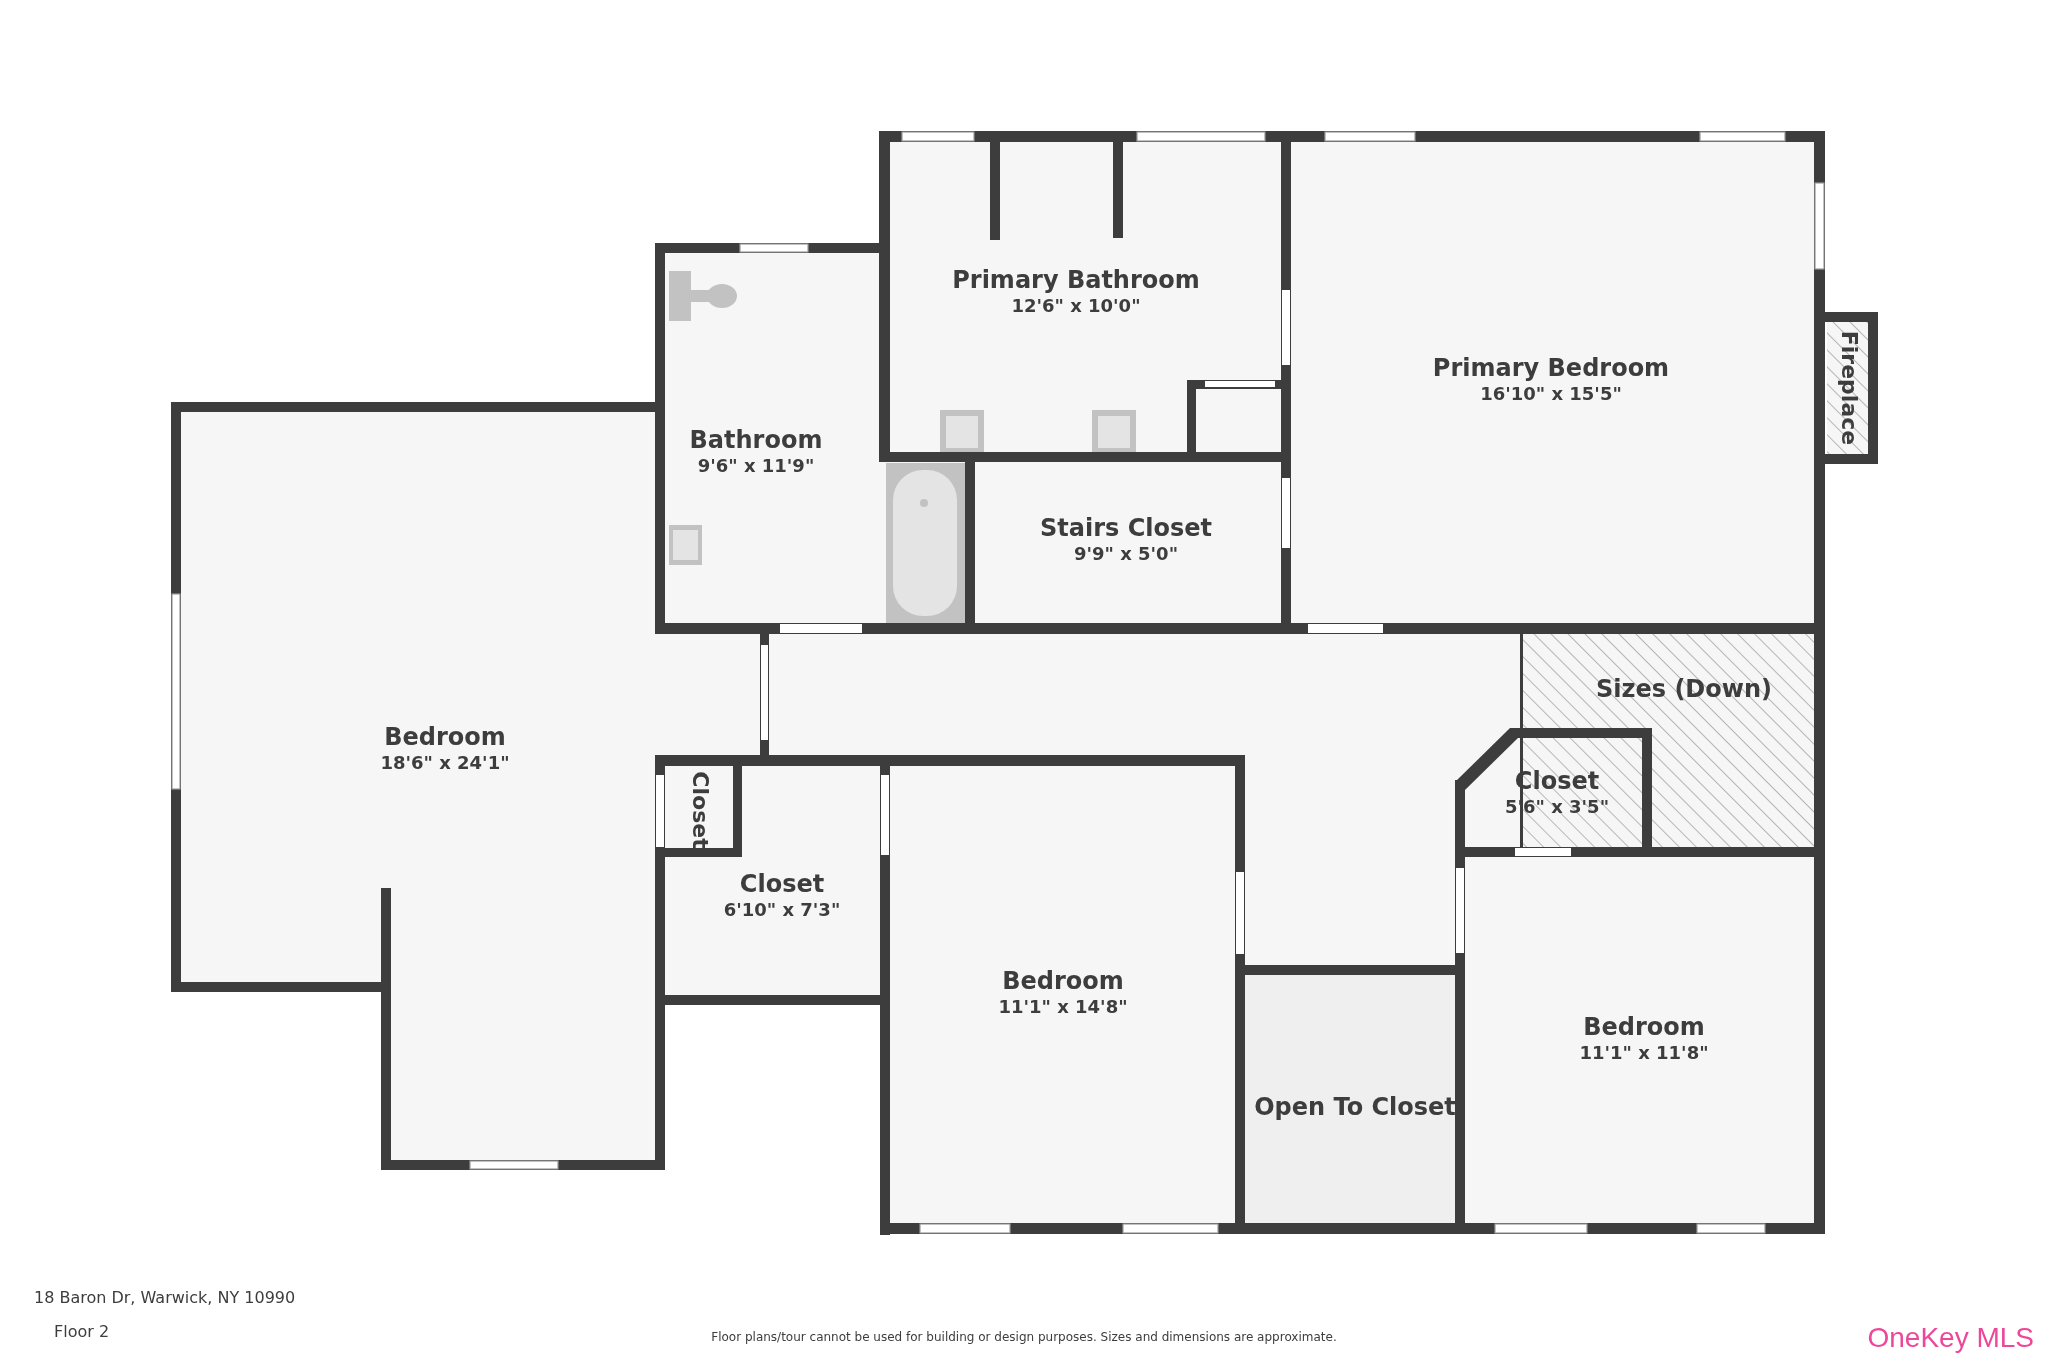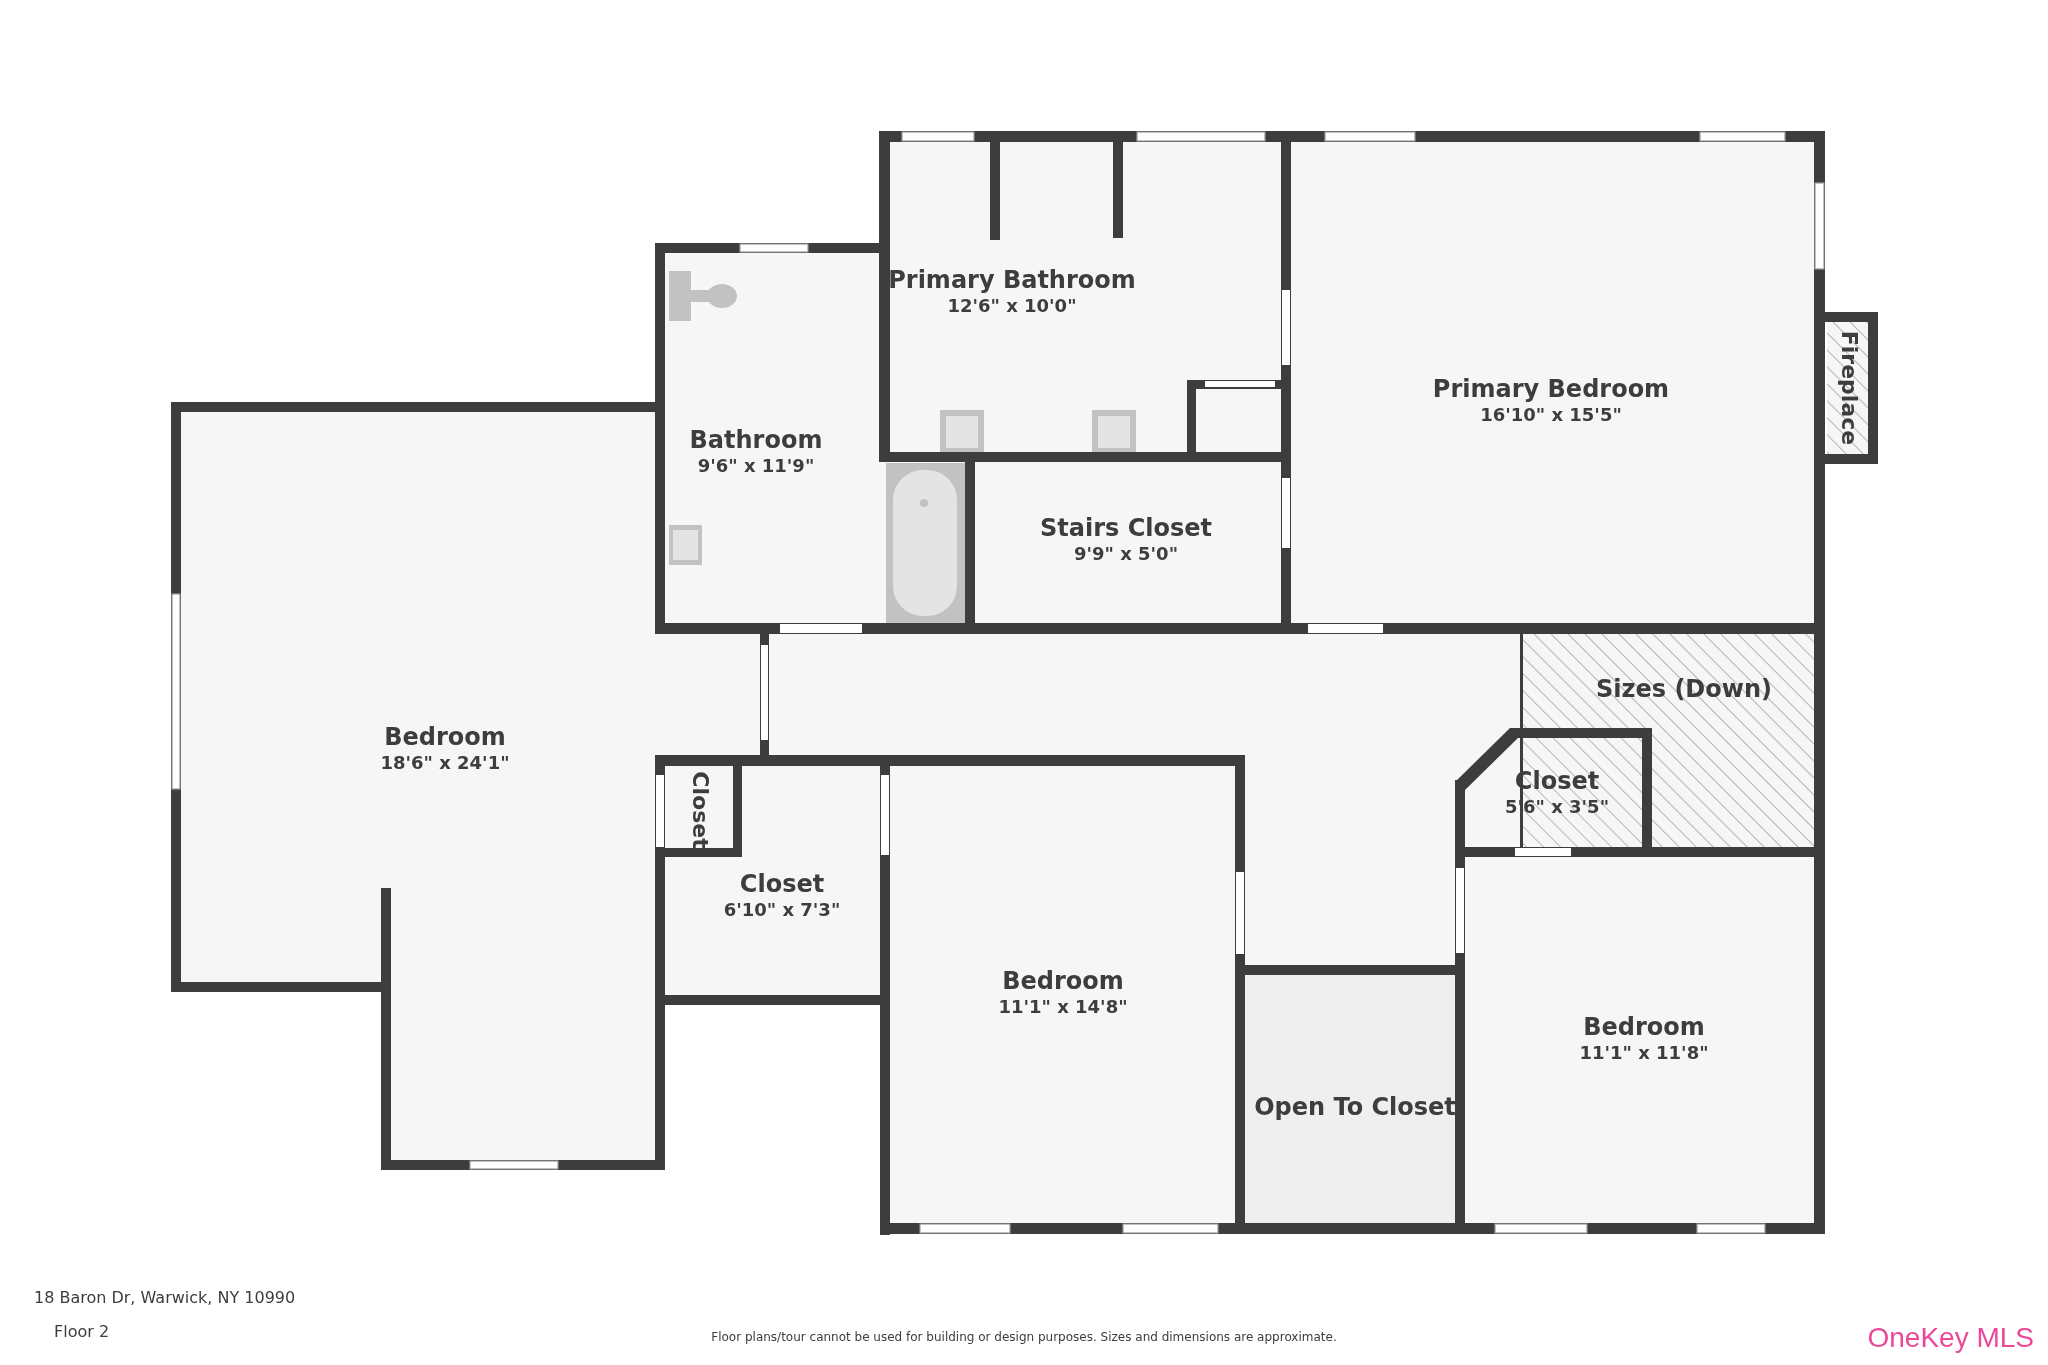--- a/index.html
+++ b/index.html
@@ -133,25 +133,25 @@
     <rect class="fixture" x="940" y="410" width="44" height="42"></rect>
     <rect class="fixture-in" x="946" y="416" width="32" height="32"></rect>
     <rect class="fixture" x="1092" y="410" width="44" height="42"></rect>
     <rect class="fixture-in" x="1098" y="416" width="32" height="32"></rect>
     <rect class="fixture" x="886" y="463" width="79" height="160"></rect>
     <rect x="893" y="470" width="64" height="146" rx="30" fill="#e4e4e4"></rect>
     <circle cx="924" cy="503" r="4" fill="#c2c2c2"></circle>
   </g>
 </svg>
 
-<div class="lbl" style="left:1012px;top:292px">
+<div class="lbl" style="left:1076px;top:292px">
   <span class="name">Primary Bathroom</span>
   <span class="dim">12'6" x 10'0"</span>
 </div>
-<div class="lbl" style="left:1551px;top:401px">
+<div class="lbl" style="left:1551px;top:380px">
   <span class="name">Primary Bedroom</span>
   <span class="dim">16'10" x 15'5"</span>
 </div>
 <div class="lbl vert" style="left:1849px;top:388px">
   <span class="name" style="font-size:22px">Fireplace</span>
 </div>
 <div class="lbl" style="left:756px;top:452px">
   <span class="name">Bathroom</span>
   <span class="dim">9'6" x 11'9"</span>
 </div>

